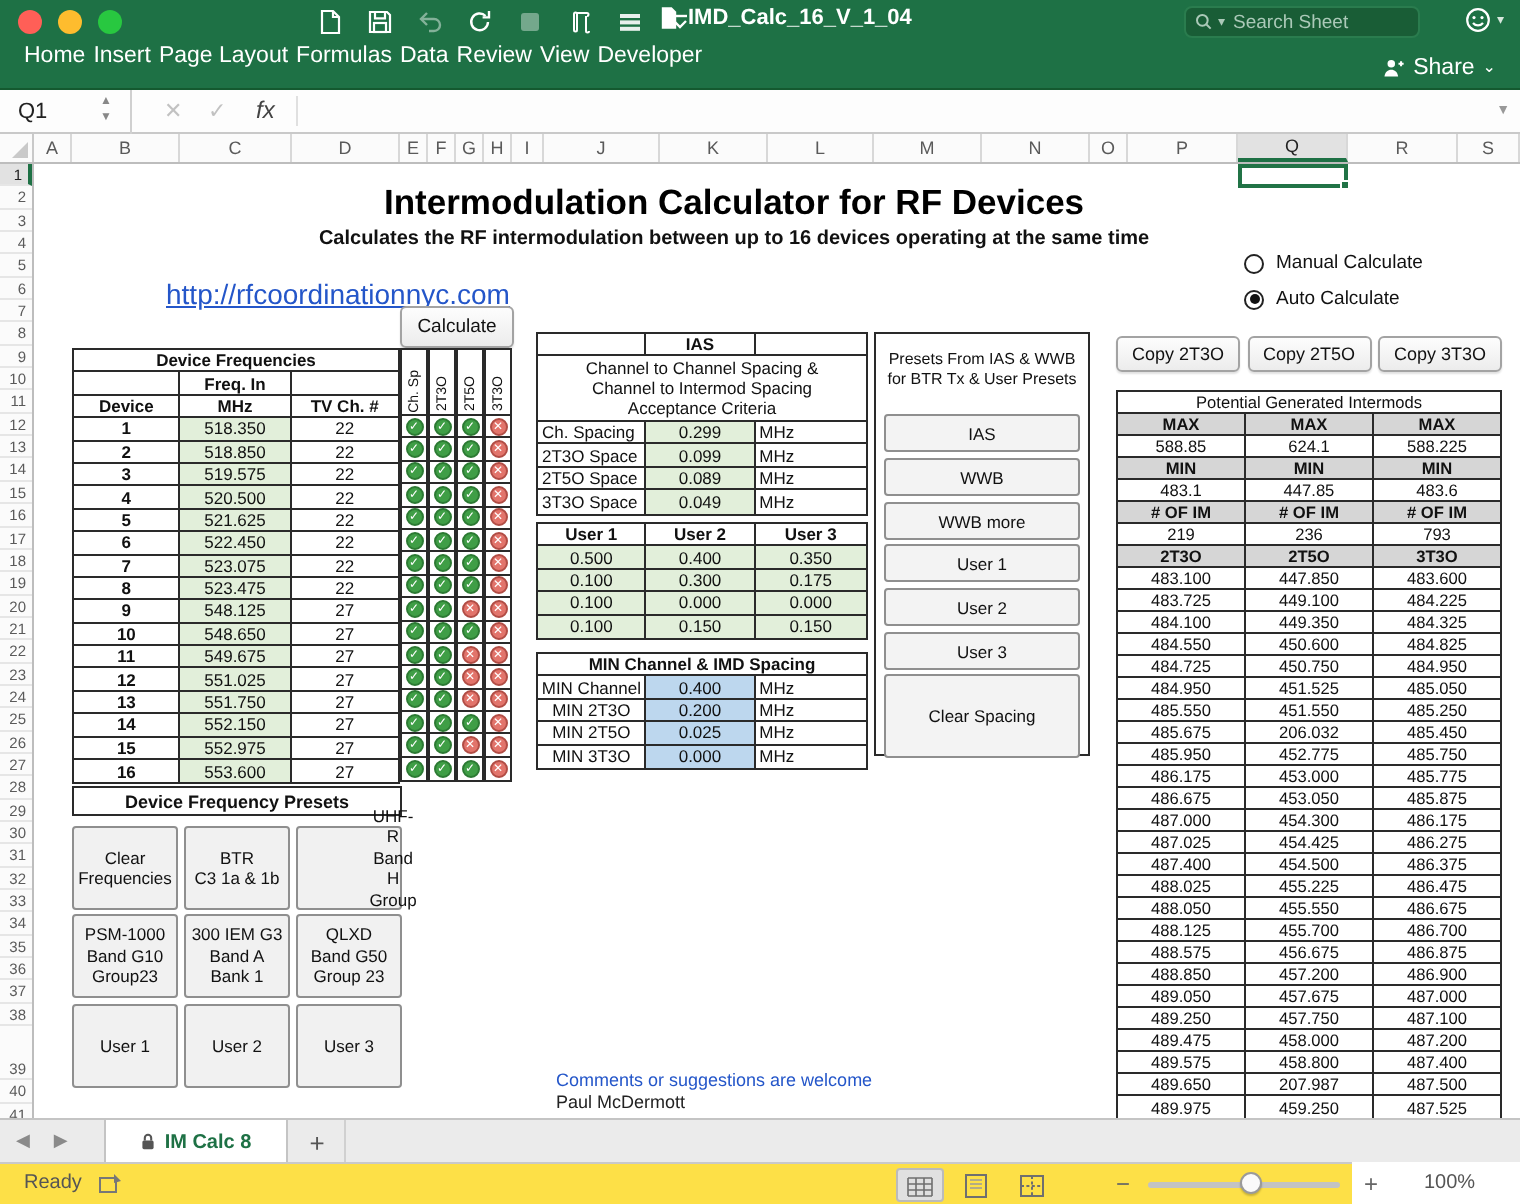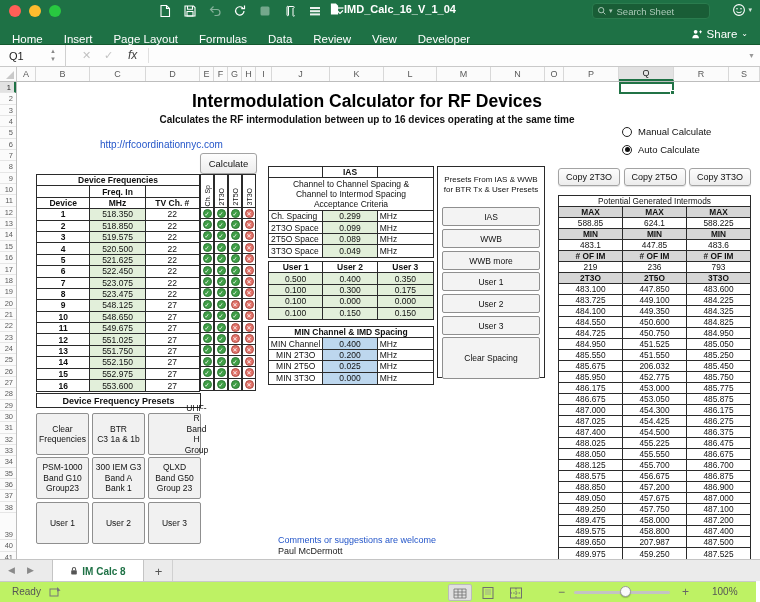--- a/index.html
+++ b/index.html
@@ -24,21 +24,21 @@
   .searchbox .s-ph { color:#abc9b8; font-size:9.5px; }
   .s-icon svg { width:10px; height:10px; display:block; }
   .s-caret { color:#abc9b8; font-size:7px; margin-right:2px; }
   .smiley { position:absolute; right:8px; top:3px; display:flex; align-items:center; gap:2px; color:#fff; }
   .smiley svg { width:14px; height:14px; }
   .smiley .dd { font-size:7px; color:#d7e7dd; }
 
   
   .ribbon { position:absolute; left:0; top:22px; width:760px; height:23px; background:#1e7145;
             border-bottom:1px solid #14592f; }
-  .rtabs { position:absolute; left:12px; top:0; height:23px; display:flex; gap:21px; align-items:flex-end; }
+  .rtabs { position:absolute; left:12px; top:0; height:23px; display:flex; gap:4px; align-items:flex-start; }
   .rtab { color:#fff; font-size:11.5px; cursor:default; }
   .share { position:absolute; right:12px; top:0; height:23px; display:flex; align-items:center; gap:4px;
            color:#fff; font-size:11.5px; }
   .share svg { width:13px; height:12px; }
   .share .dd { font-size:8px; }
 
   
   .fbar { position:absolute; left:0; top:45px; width:760px; height:22px; background:#fdfdfd;
           border-bottom:1px solid #c9c9c9; }
   .namebox { position:absolute; left:0; top:0; width:66px; height:22px; border-right:1px solid #d0d0d0;
@@ -70,21 +70,21 @@
   
   .sheet { position:absolute; left:17px; top:82px; width:743px; height:477px; background:#fff; overflow:hidden; }
   .sel-cell { position:absolute; left:602px; top:0; width:55px; height:12px; border:2px solid #217346; }
   .sel-handle { position:absolute; right:-3px; bottom:-3px; width:5px; height:5px; background:#217346;
                 border:1px solid #fff; }
 
   .main-title { position:absolute; left:105px; top:9px; width:490px; text-align:center;
                 font-size:17.5px; font-weight:bold; color:#000; }
   .subtitle { position:absolute; left:105px; top:32px; width:490px; text-align:center;
               font-size:10px; font-weight:bold; color:#111; }
-  .weblink { position:absolute; left:83px; top:57px; font-size:10px; color:#2456c9; }
+  .weblink { position:absolute; left:66px; top:57px; font-size:14px; color:#2456c9; text-decoration:underline; }
 
   .push-btn { background:linear-gradient(#fdfdfd,#ececec); border:1px solid #a3a3a3; border-radius:3px;
               display:flex; align-items:center; justify-content:center; font-size:9.5px; color:#111;
               box-shadow:0 1px 1px rgba(0,0,0,.12); }
   .calc-btn { position:absolute; left:183px; top:71px; width:57px; height:21px; }
 
   
   .xtable { position:absolute; border:1.5px solid #2a2a2a; background:#fff; }
   .xrow { display:flex; border-bottom:1px solid #2a2a2a; }
   .xrow:last-child { border-bottom:none; }
@@ -151,21 +151,21 @@
   .tab-nav { position:absolute; left:8px; top:5px; display:flex; gap:12px; color:#8a8a8a; font-size:9px; }
   .sheettab { position:absolute; left:52px; top:0; width:92px; height:22px; background:#fff;
               border-left:1px solid #c4c4c4; border-right:1px solid #c4c4c4; display:flex;
               align-items:center; justify-content:center; gap:4px; }
   .sheettab .tname { font-size:10px; font-weight:bold; color:#1e7145; }
   .sheettab svg { width:8px; height:10px; }
   .addtab { position:absolute; left:145px; top:0; width:28px; height:22px; border-right:1px solid #d0d0d0;
             display:flex; align-items:center; justify-content:center; font-size:13px; color:#555; }
 
   
-  .statusbar { position:absolute; left:0; top:581px; width:756px; height:21px; background:#bef264;
+  .statusbar { position:absolute; left:0; top:581px; width:676px; height:21px; background:#fde047;
                border-top:1px solid #c9c9c9; }
   .ready { position:absolute; left:12px; top:4px; font-size:10px; color:#555; }
   .selmode { position:absolute; left:48px; top:3px; }
   .selmode svg { width:14px; height:14px; }
   .viewbtns { position:absolute; left:448px; top:2px; display:flex; gap:4px; }
   .viewbtn { width:24px; height:17px; display:flex; align-items:center; justify-content:center; border-radius:2px; }
   .viewbtn.active { background:#e0e0e0; border:1px solid #bbb; }
   .viewbtn svg { width:16px; height:14px; }
   .zoom-minus, .zoom-plus { position:absolute; top:3px; font-size:12px; color:#666; }
   .zoom-minus { left:558px; } .zoom-plus { left:682px; }

